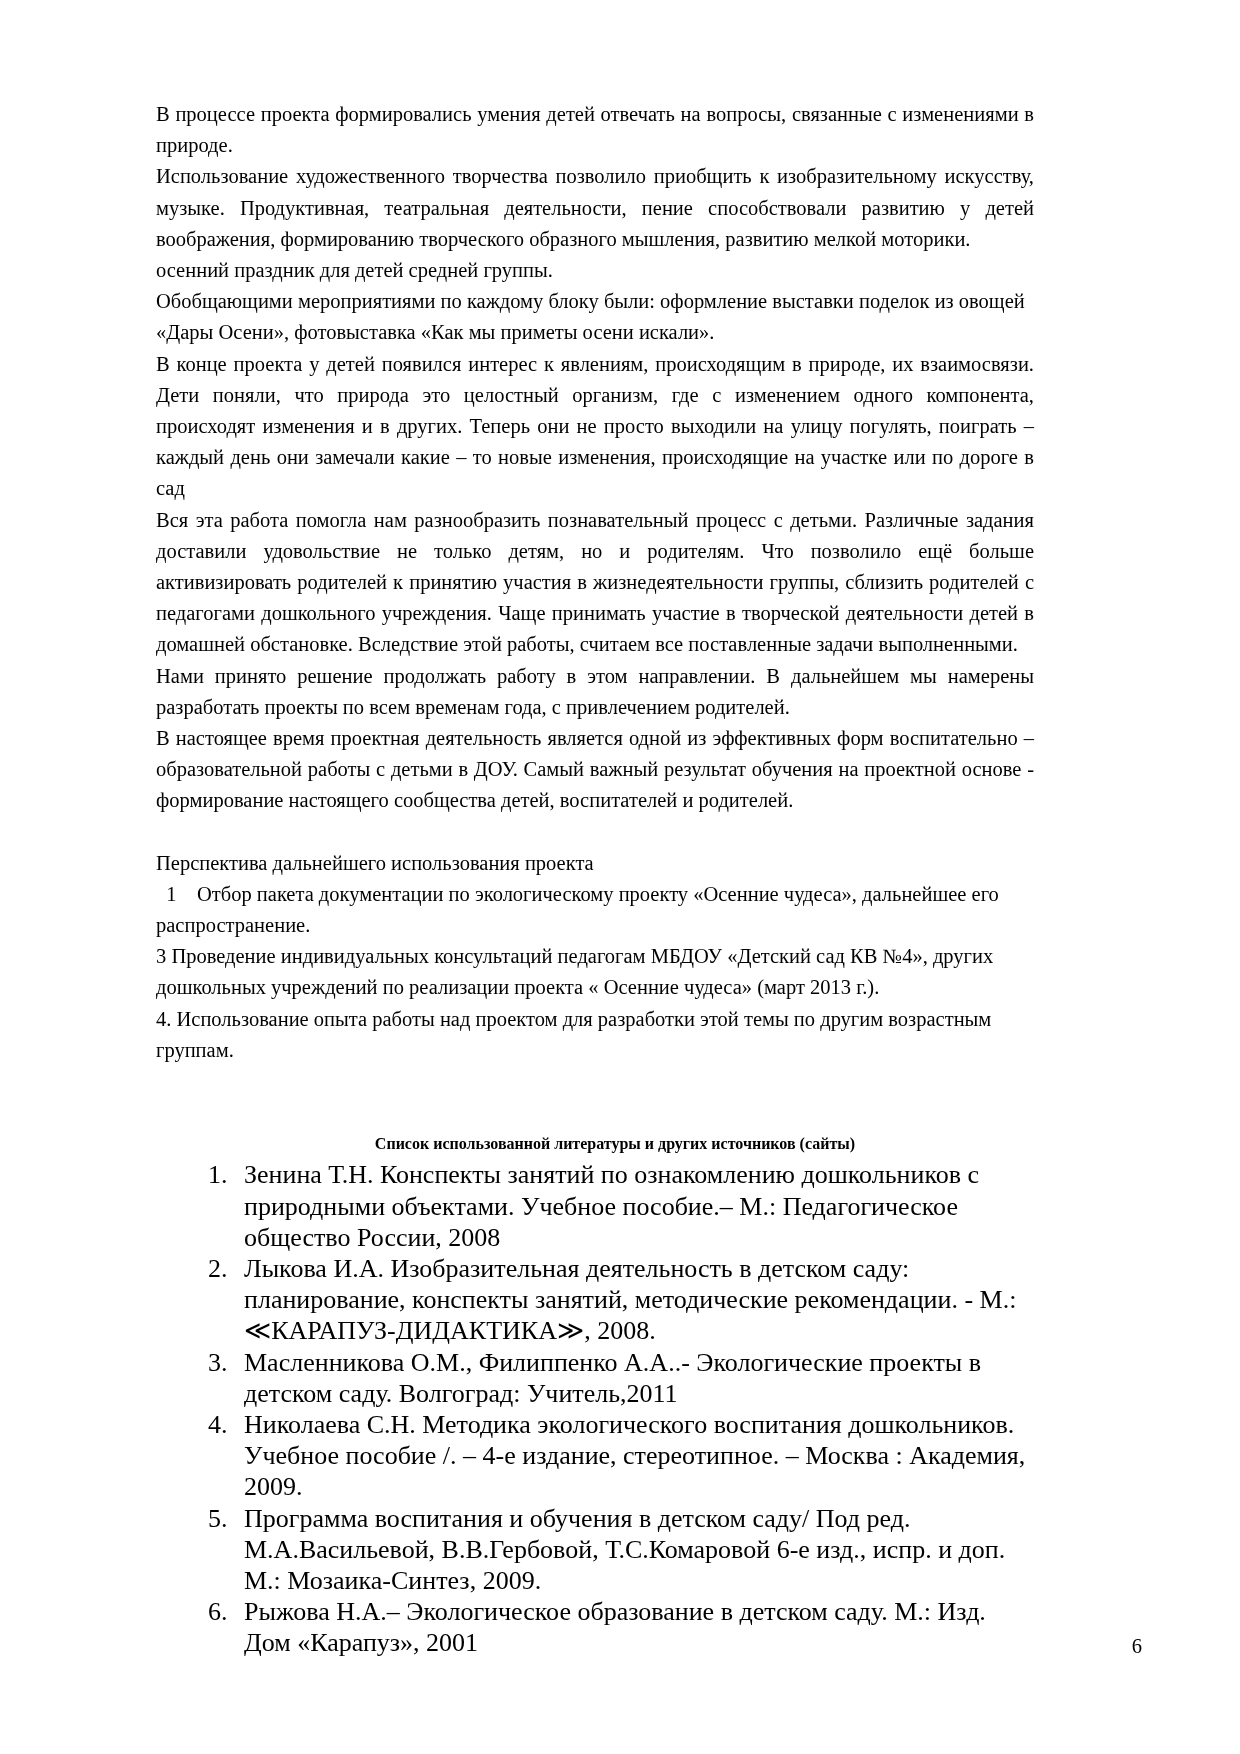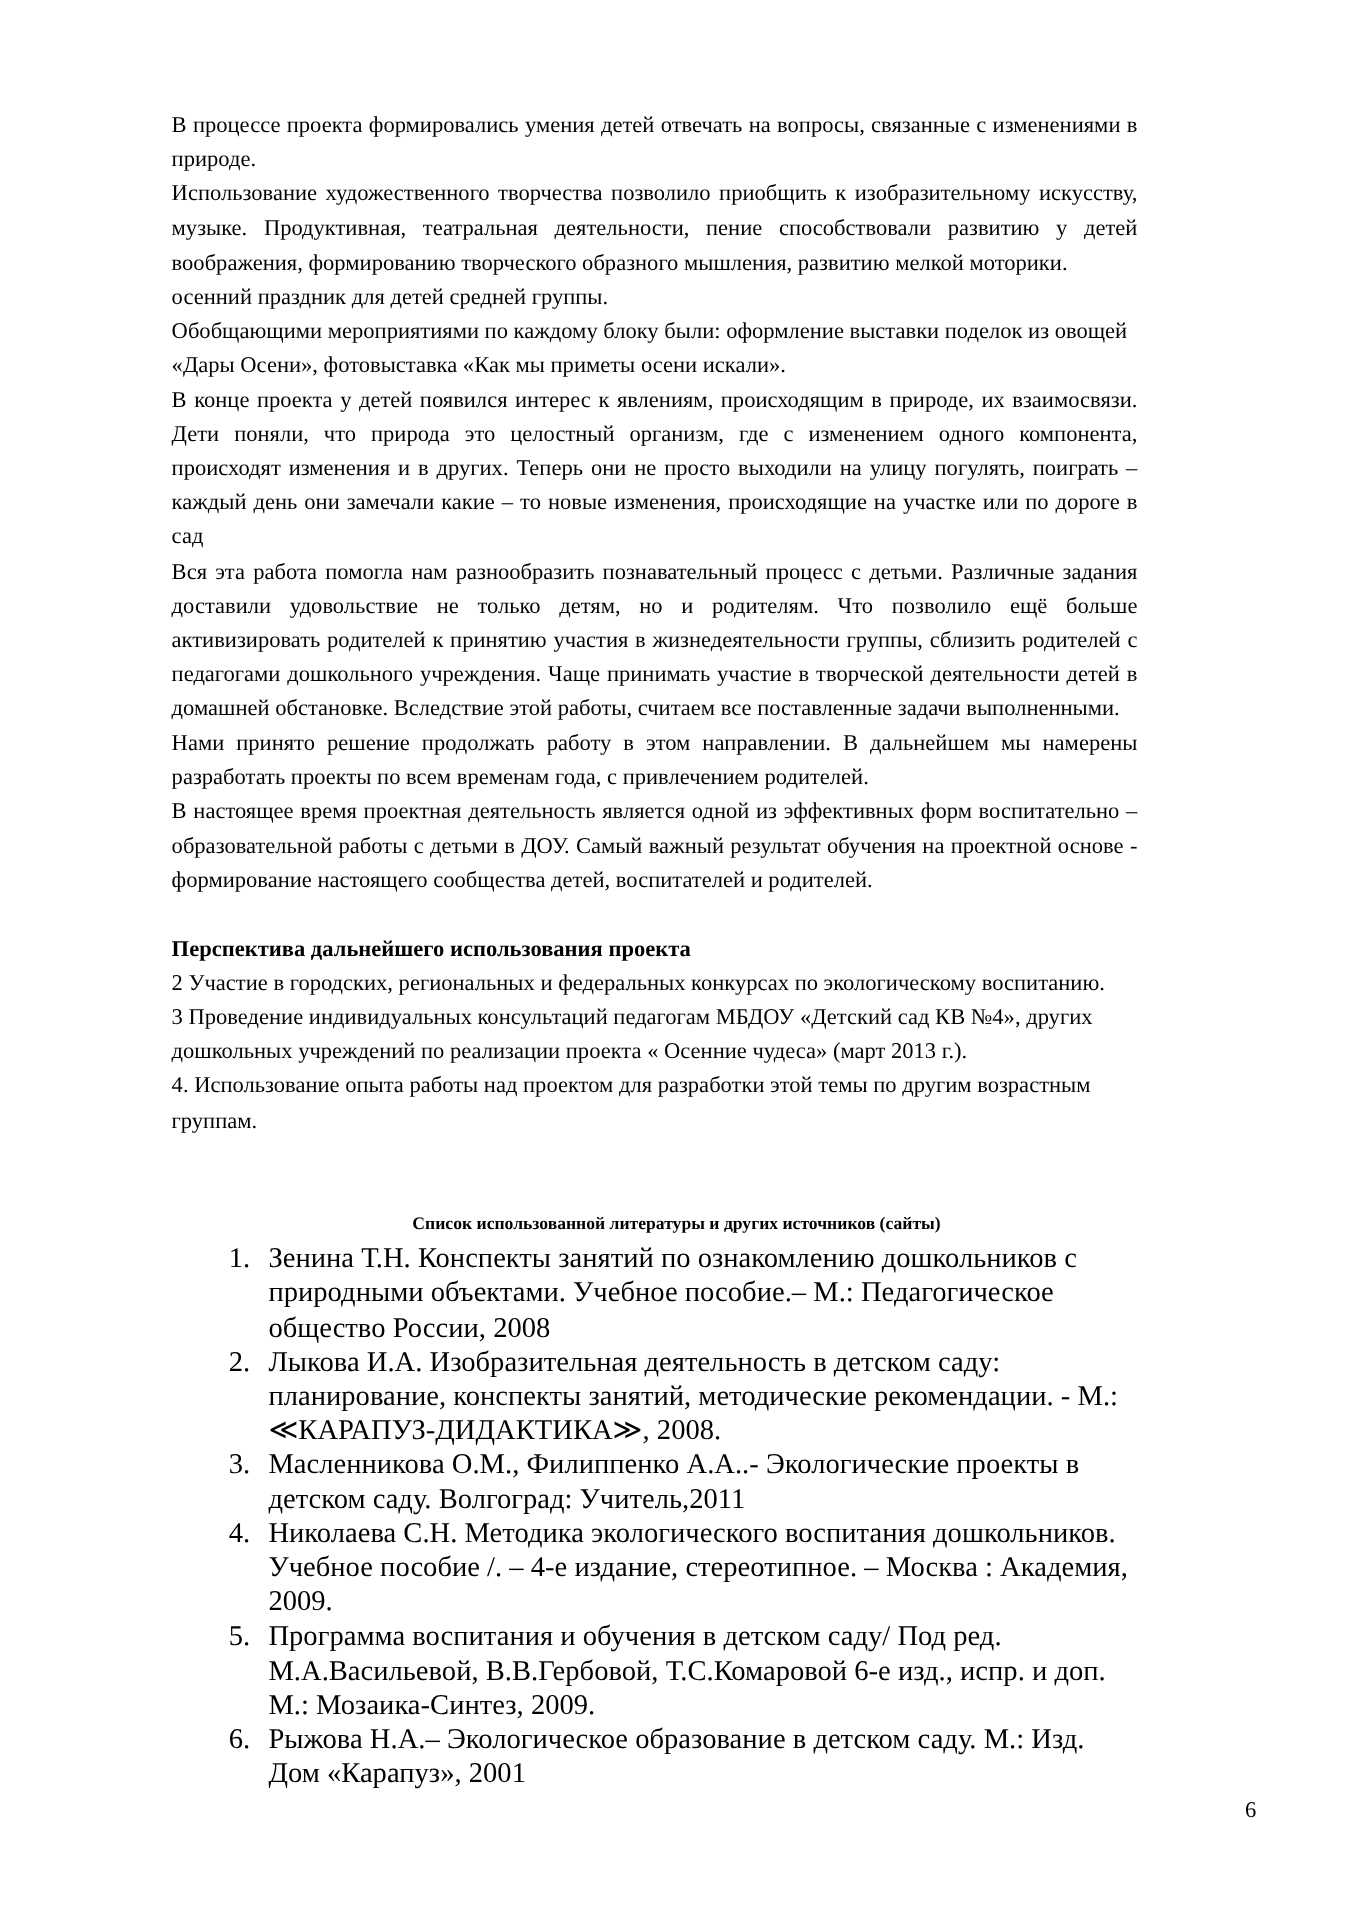--- a/index.html
+++ b/index.html
@@ -34,21 +34,21 @@
     text-justify: inter-word;
     hyphens: none;
   }
   p.para.left {
     text-align: left;
   }
   .section-heading {
     margin: 0;
     font-size: 20.5px;
     line-height: 31.2px;
-    font-weight: bold;
+    font-weight: normal;
     text-align: left;
   }
   .spacer-lg {
     height: 31px;
   }
   .spacer-xl {
     height: 62px;
   }
   .biblio-title {
     margin: 0;
@@ -91,21 +91,21 @@
     <p class="para left">осенний праздник для детей средней группы.</p>
     <p class="para left"> Обобщающими мероприятиями по каждому блоку были: оформление выставки поделок из овощей «Дары Осени», фотовыставка «Как мы приметы осени искали».</p>
     <p class="para">В конце проекта у детей появился интерес к явлениям, происходящим в природе, их взаимосвязи. Дети поняли, что природа это целостный организм, где с изменением одного компонента, происходят изменения и в других. Теперь они не просто выходили на улицу погулять, поиграть – каждый день они замечали какие – то новые изменения, происходящие на участке или по дороге в сад</p>
     <p class="para">Вся эта работа помогла нам разнообразить познавательный процесс с детьми. Различные задания доставили удовольствие не только детям, но и родителям. Что позволило ещё больше активизировать родителей к принятию участия в жизнедеятельности группы, сблизить родителей с педагогами дошкольного учреждения. Чаще принимать участие в творческой деятельности детей в домашней обстановке.  Вследствие этой работы, считаем все поставленные задачи выполненными.</p>
     <p class="para">Нами принято решение продолжать работу в этом направлении. В дальнейшем мы намерены разработать проекты по всем временам года, с привлечением родителей.</p>
     <p class="para">В настоящее время проектная деятельность является одной   из эффективных форм воспитательно – образовательной работы с детьми в ДОУ. Самый важный результат обучения на проектной основе - формирование настоящего сообщества детей, воспитателей и родителей.</p>
 
     <div class="spacer-lg"></div>
 
     <p class="section-heading">Перспектива дальнейшего использования проекта</p>
-    <p class="para left">2 Участие в городских, региональных и федеральных  конкурсах  по экологическому воспитанию.</p>
+    <p class="para left nbsp-pad">  1    Отбор пакета документации по экологическому проекту «Осенние чудеса», дальнейшее его распространение.</p>
     <p class="para left">3 Проведение индивидуальных консультаций педагогам МБДОУ «Детский сад КВ №4», других дошкольных учреждений по реализации проекта « Осенние чудеса» (март 2013 г.).</p>
     <p class="para left">4. Использование опыта работы над проектом для разработки этой темы по другим возрастным группам.</p>
 
     <div class="spacer-xl"></div>
 
     <p class="biblio-title">Список использованной литературы и других источников (сайты)</p>
     <ol class="biblio">
       <li>Зенина Т.Н. Конспекты занятий по ознакомлению дошкольников  с природными объектами. Учебное пособие.– М.: Педагогическое общество России, 2008</li>
       <li>Лыкова И.А. Изобразительная деятельность в детском саду: планирование, конспекты занятий, методические рекомендации.  - М.: ≪КАРАПУЗ-ДИДАКТИКА≫, 2008.</li>
       <li>Масленникова О.М., Филиппенко А.А..- Экологические проекты в детском саду. Волгоград: Учитель,2011</li>

